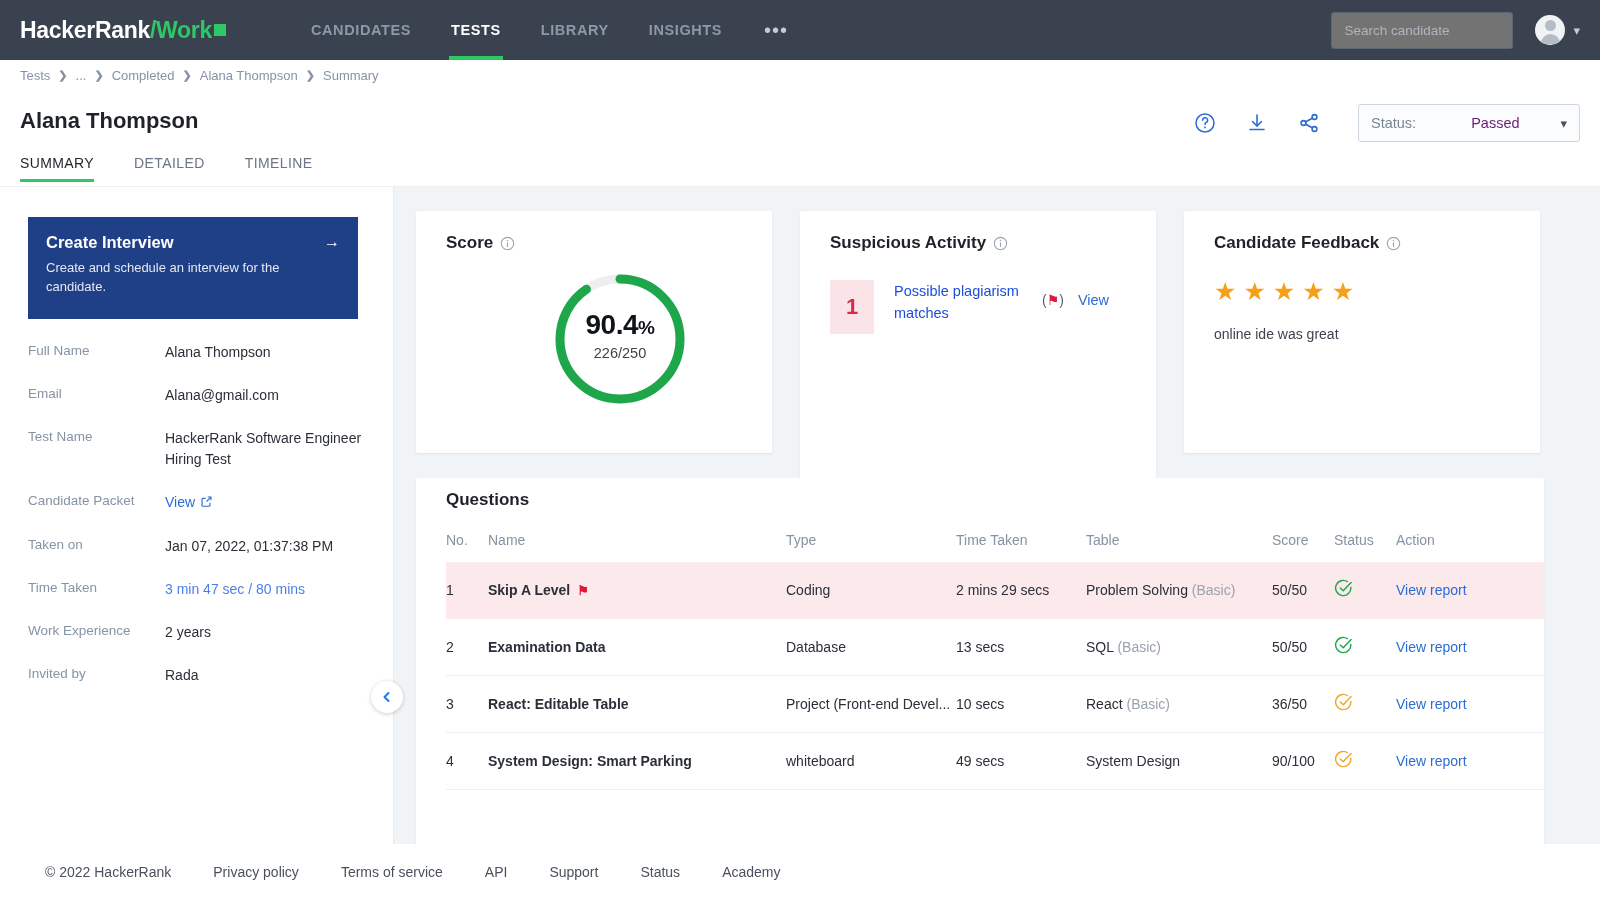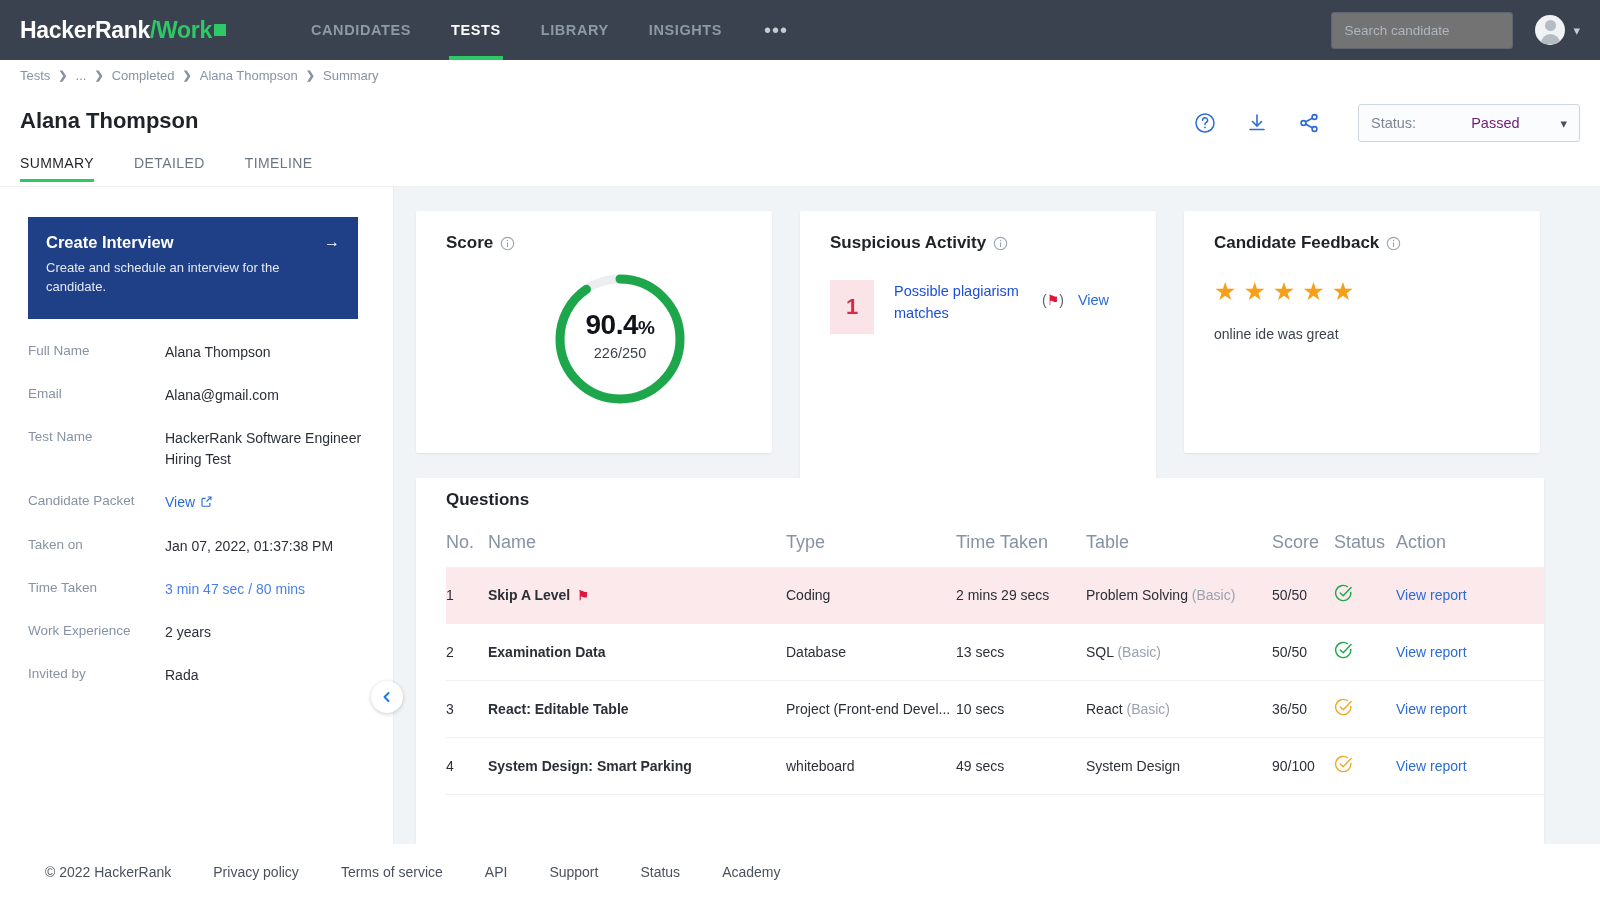--- a/index.html
+++ b/index.html
@@ -145,21 +145,21 @@
   .fb-text { margin-top: 20px; font-size: 14px; color:#3d434e; }
 
   
   .card-questions {
     position:absolute; left: 22px; top: 291px; width: 1128px; height: 388px;
     background:#fff; border-radius: 2px; box-shadow: 0 1px 2px rgba(20,30,45,.08);
     padding: 12px 0 0 30px;
   }
   table.qt { width: 1098px; border-collapse: collapse; margin-top: 22px; }
   table.qt th {
-    text-align:left; font-size: 18px; font-weight: normal; color:#8693a4;
+    text-align:left; font-size: 14px; font-weight: normal; color:#8693a4;
     padding: 0 0 14px 0;
   }
   table.qt td { font-size: 14px; color:#2b2f38; padding: 17px 0; border-bottom: 1px solid #edeff2; }
   table.qt tr.flagged td { background: #fbe9ec; border-bottom: 1px solid #fbe9ec; }
   .c-no { width: 42px; }
   .c-name { width: 298px; font-weight: bold; }
   .c-type { width: 170px; }
   .c-time { width: 130px; }
   .c-skills { width: 186px; }
   .c-score { width: 62px; }

